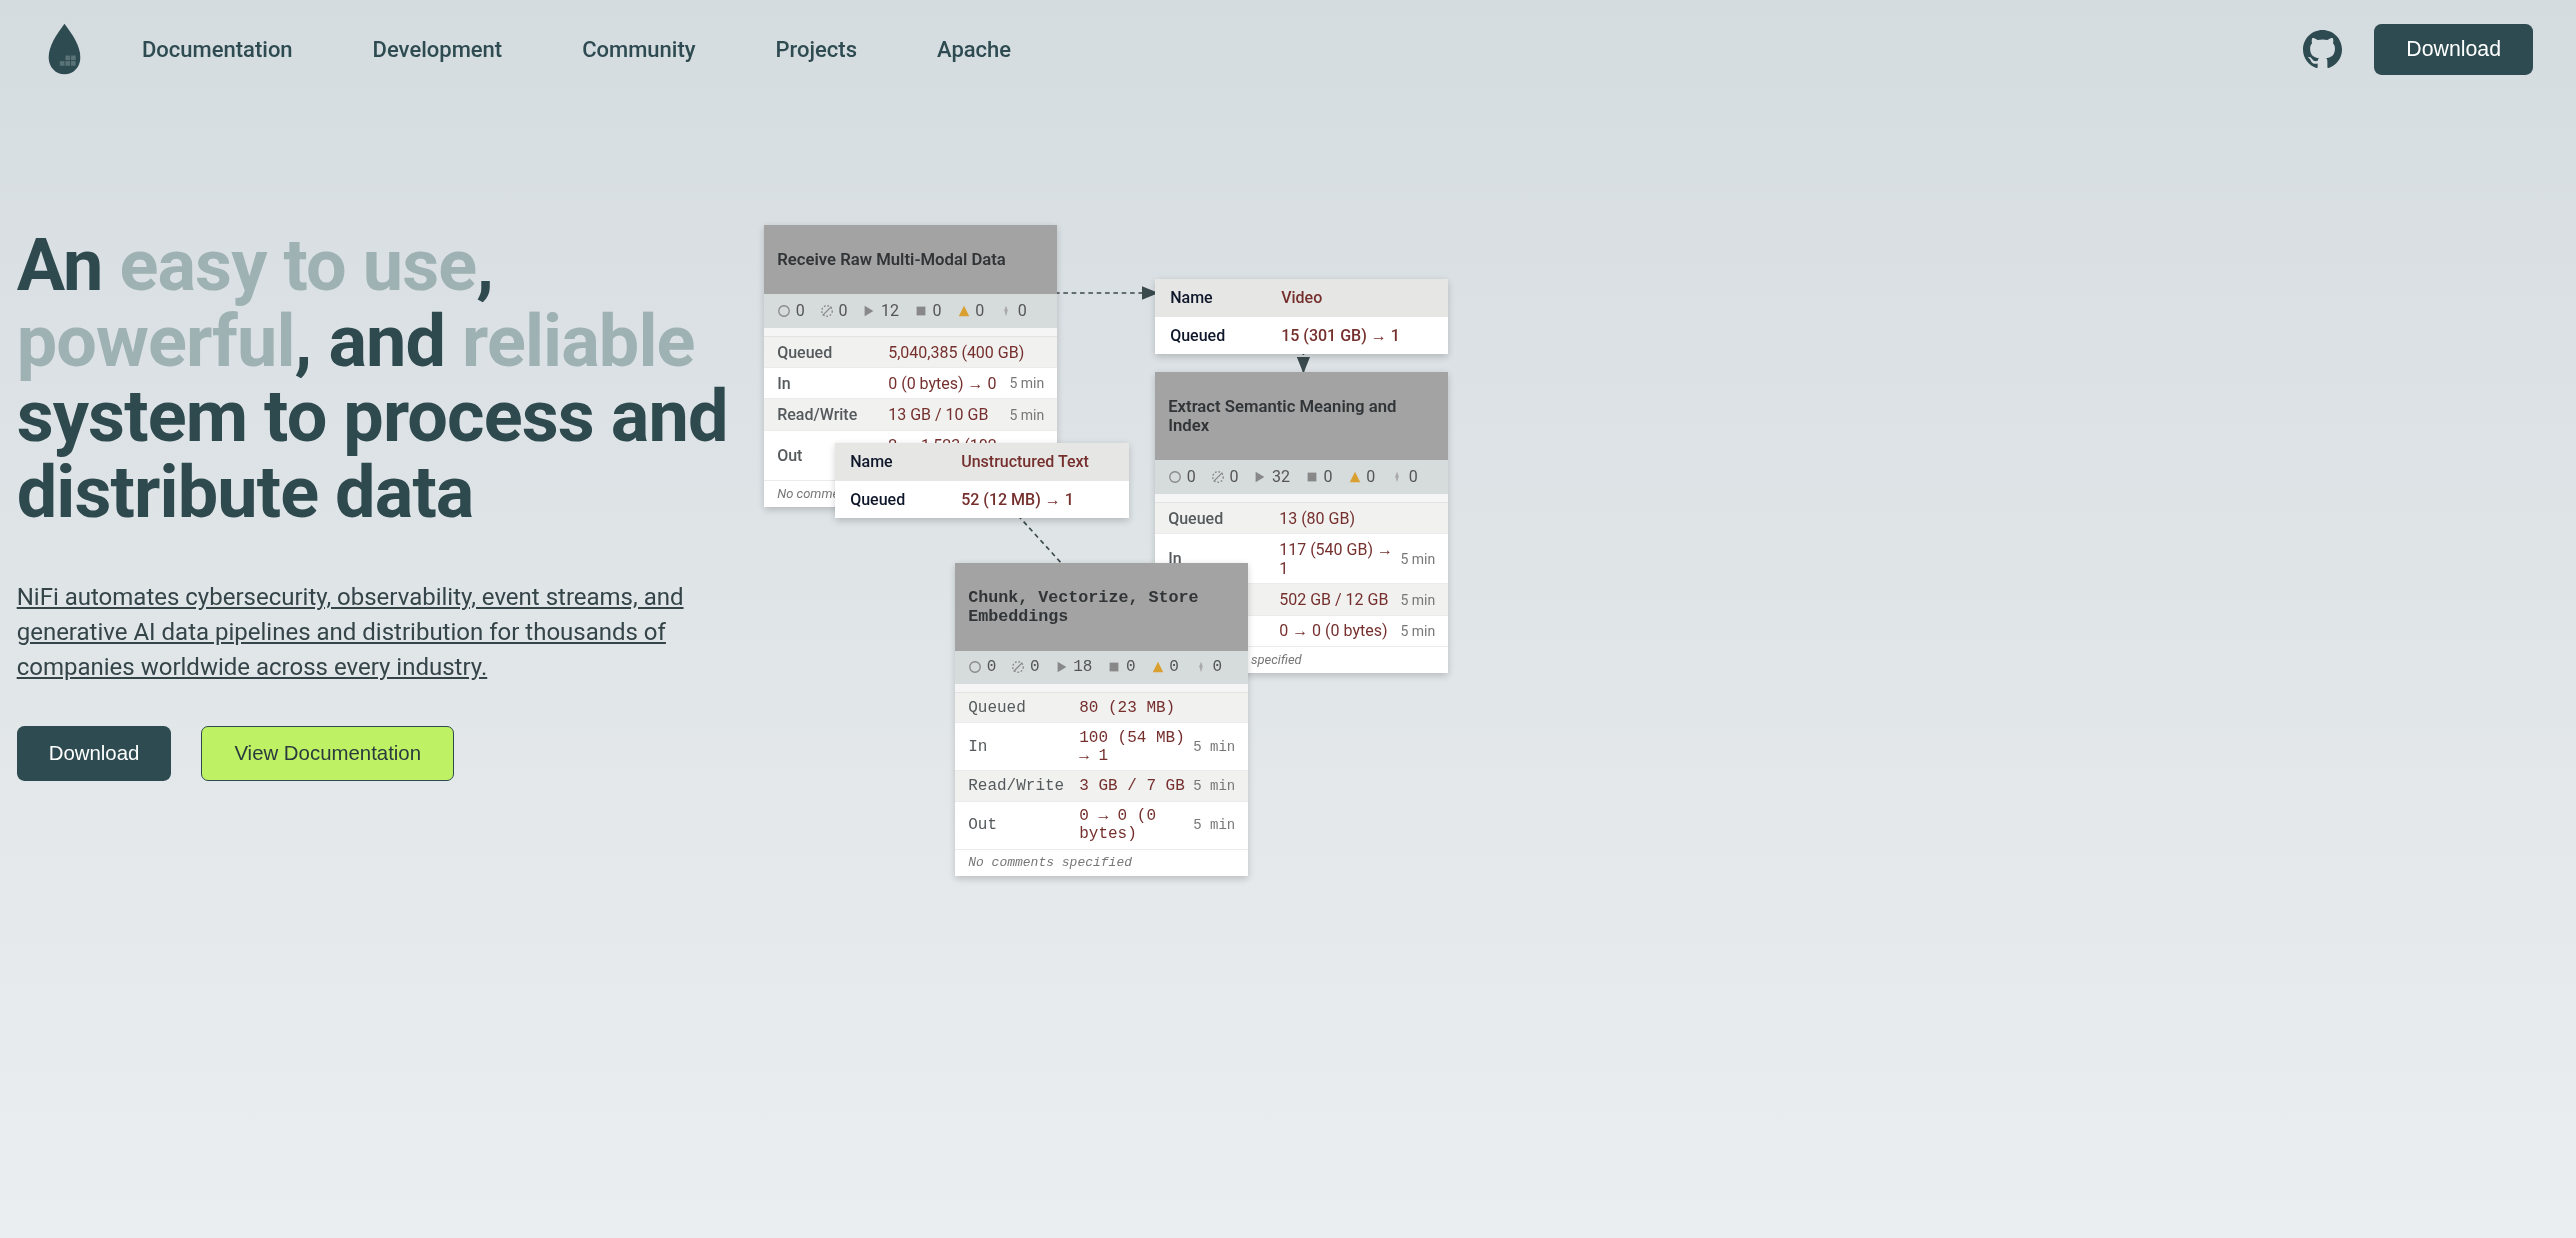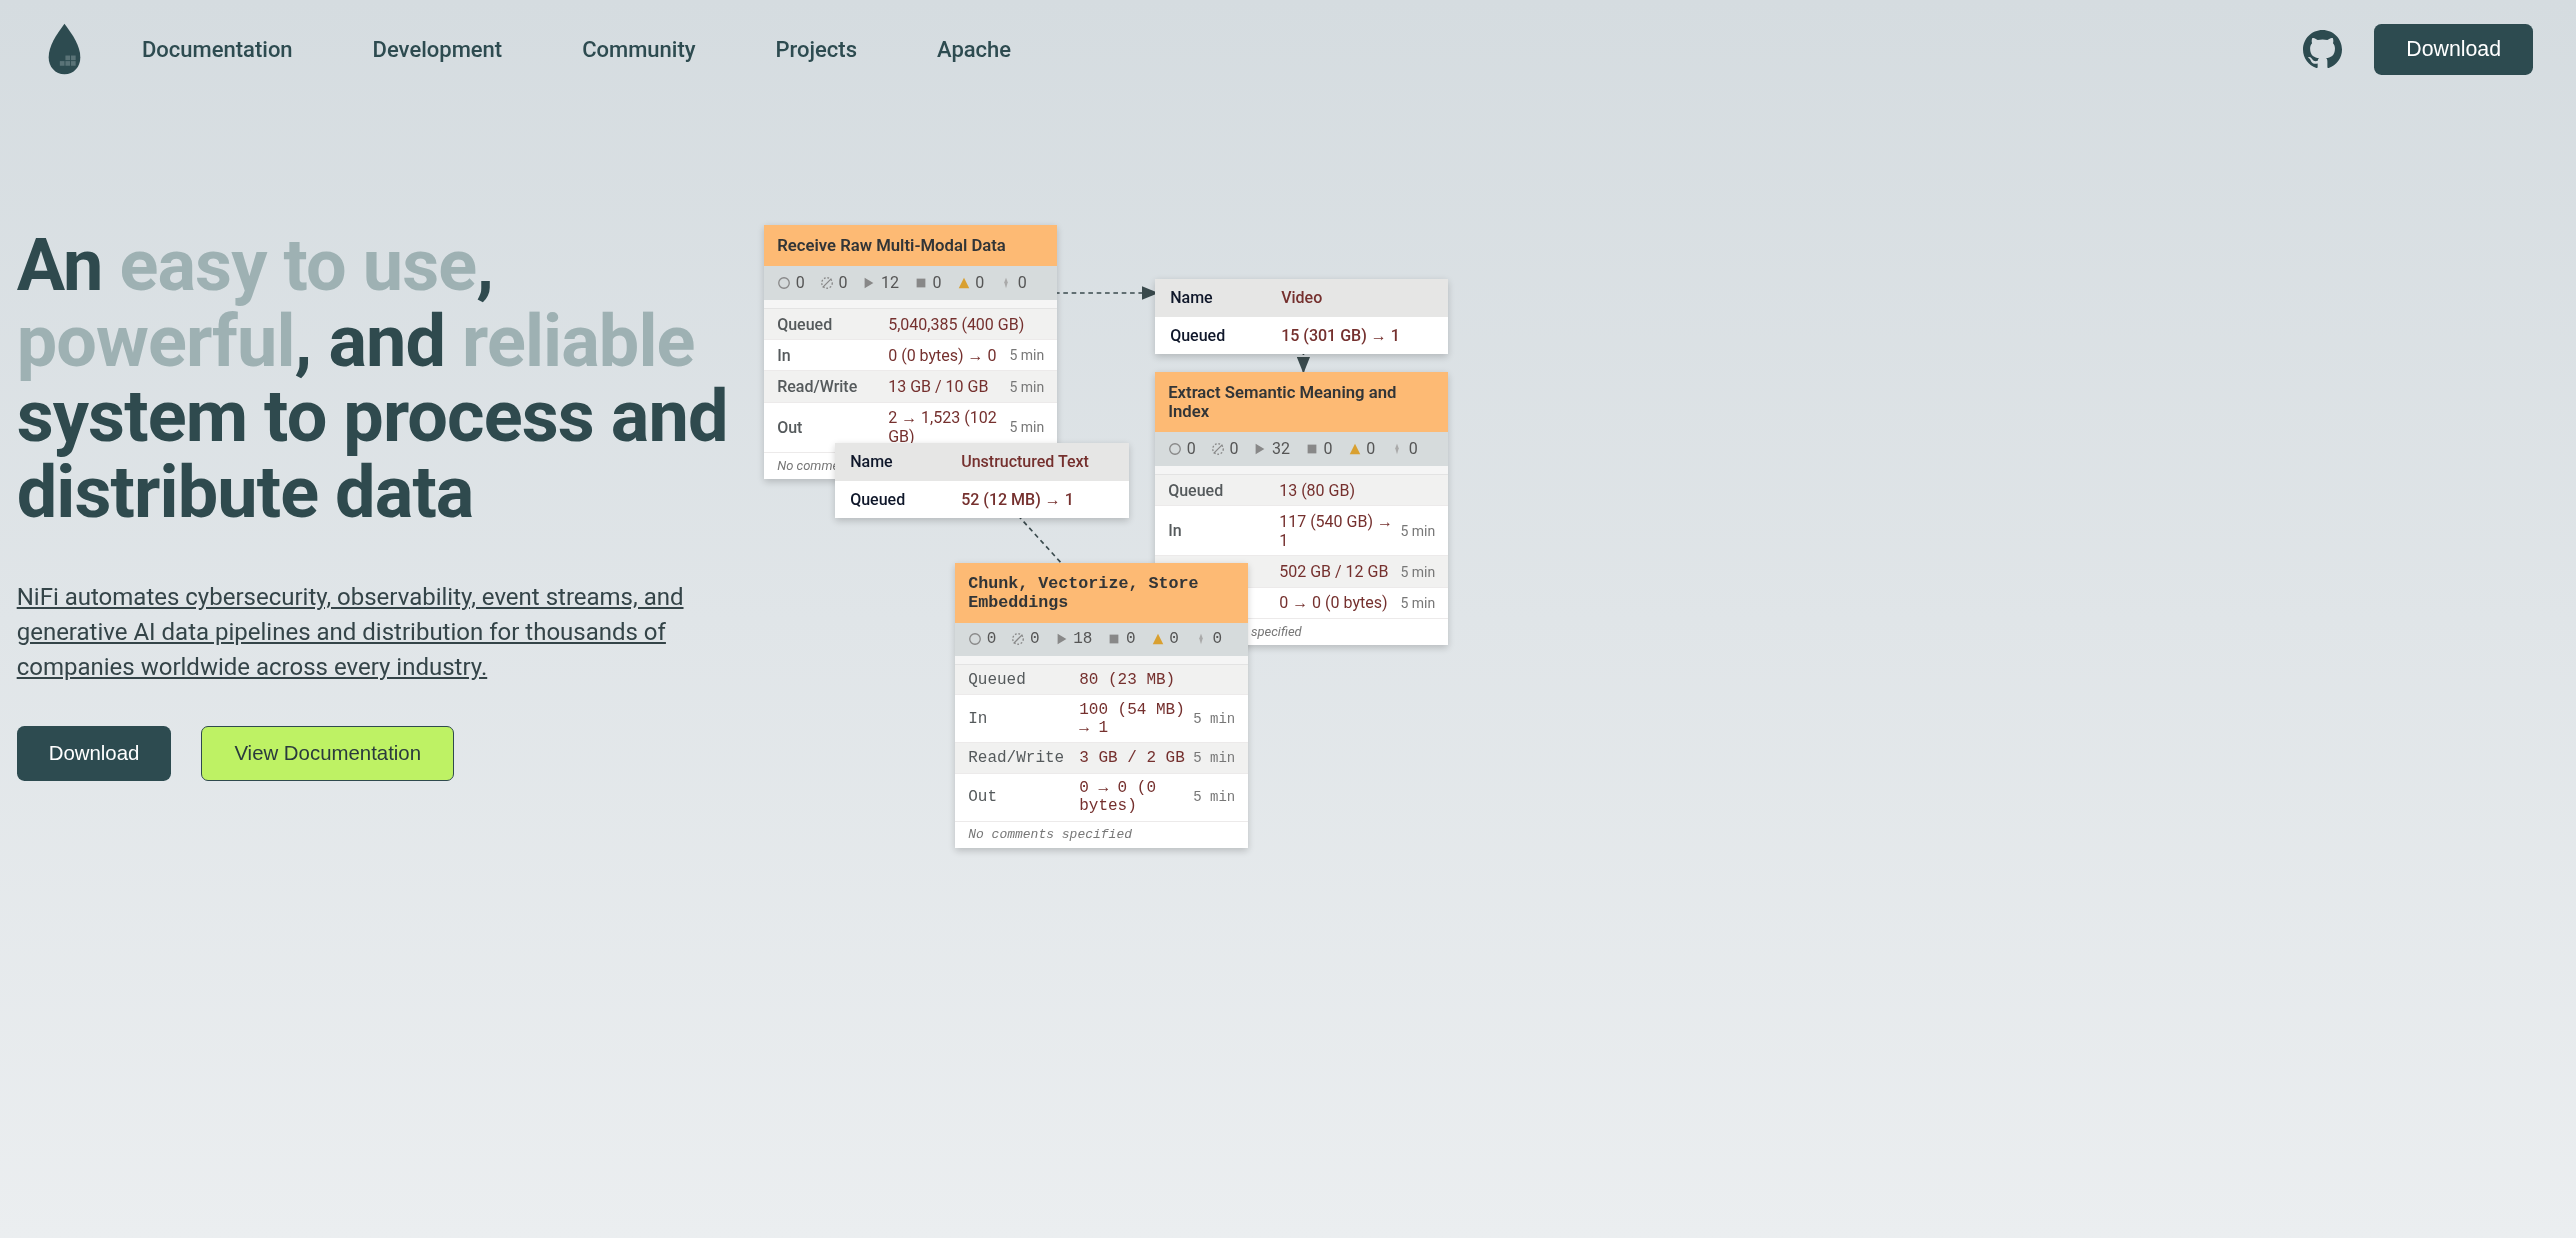--- a/index.html
+++ b/index.html
@@ -83,25 +83,25 @@
 
 .diagram { flex: 1; position: relative; }
 .card {
   position: absolute;
   background: #fff;
   border-radius: 2.8px;
   box-shadow: 0 2.8px 7.4px rgba(0,0,0,0.18);
   font-size: 0;
 }
 .card-header {
-  background: #fdba74;
+  background: #a3a3a3;
   color: #323537;
   font-size: 16.7px;
   font-weight: 600;
-  padding: 11px 13px;
+  padding: 25px 13px;
 }
 .stat-bar {
   background: #d6dbdc;
   padding: 7.4px 13px;
   display: flex;
   gap: 15px;
   font-size: 16px;
   color: #555;
   align-items: center;
 }
@@ -405,21 +405,21 @@
           <span class="label">Queued</span>
           <span class="value">80 (23 MB)</span>
         </div>
       <div class="row">
           <span class="label">In</span>
           <span class="value">100 (54 MB) → 1</span>
           <span class="timing">5 min</span>
         </div>
       <div class="row">
           <span class="label">Read/Write</span>
-          <span class="value">3 GB / 2 GB</span>
+          <span class="value">3 GB / 7 GB</span>
           <span class="timing">5 min</span>
         </div>
       <div class="row">
           <span class="label">Out</span>
           <span class="value">0 → 0 (0 bytes)</span>
           <span class="timing">5 min</span>
         </div>
       <div class="footer-note">No comments specified</div>
     </div>
 

